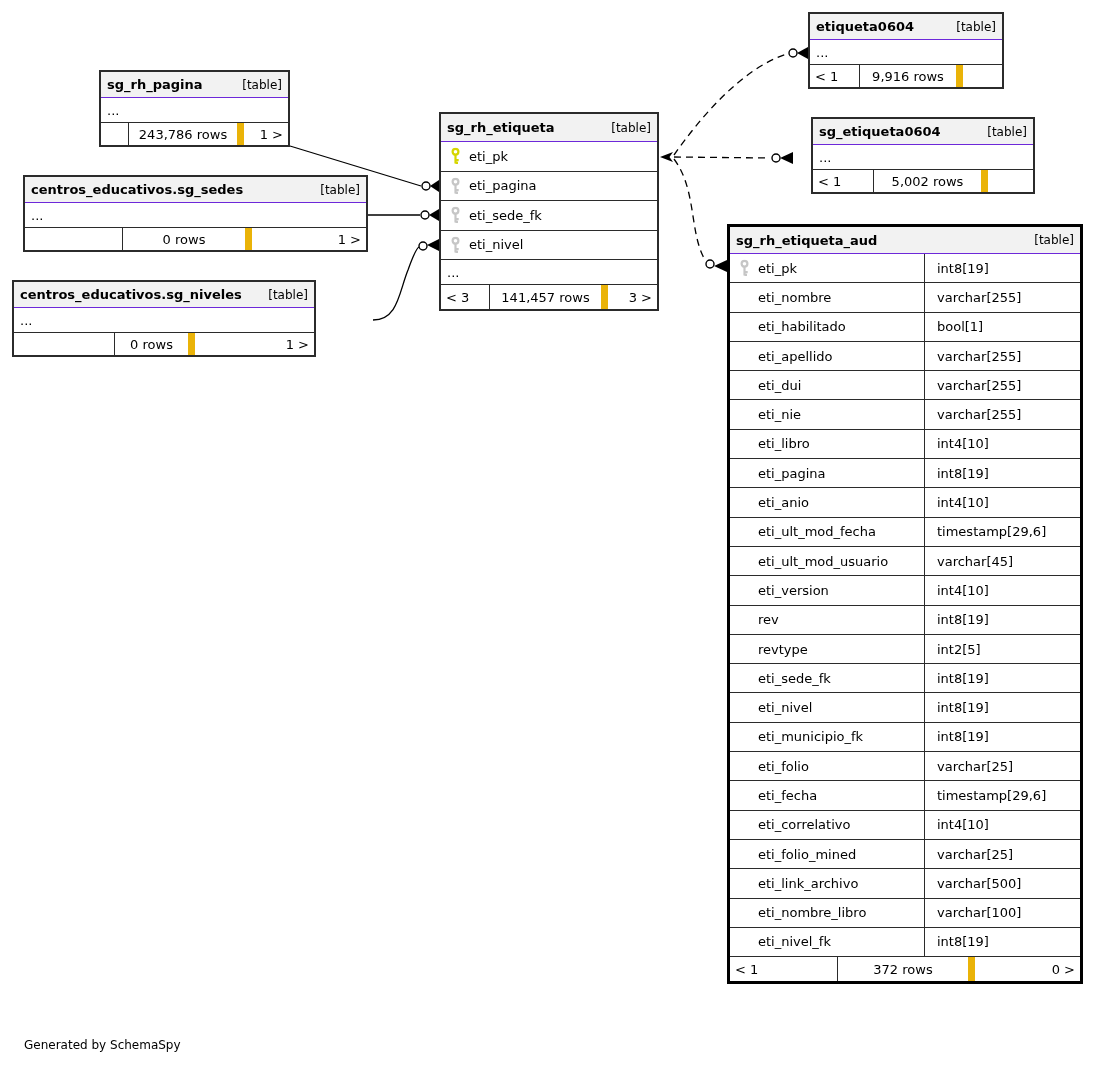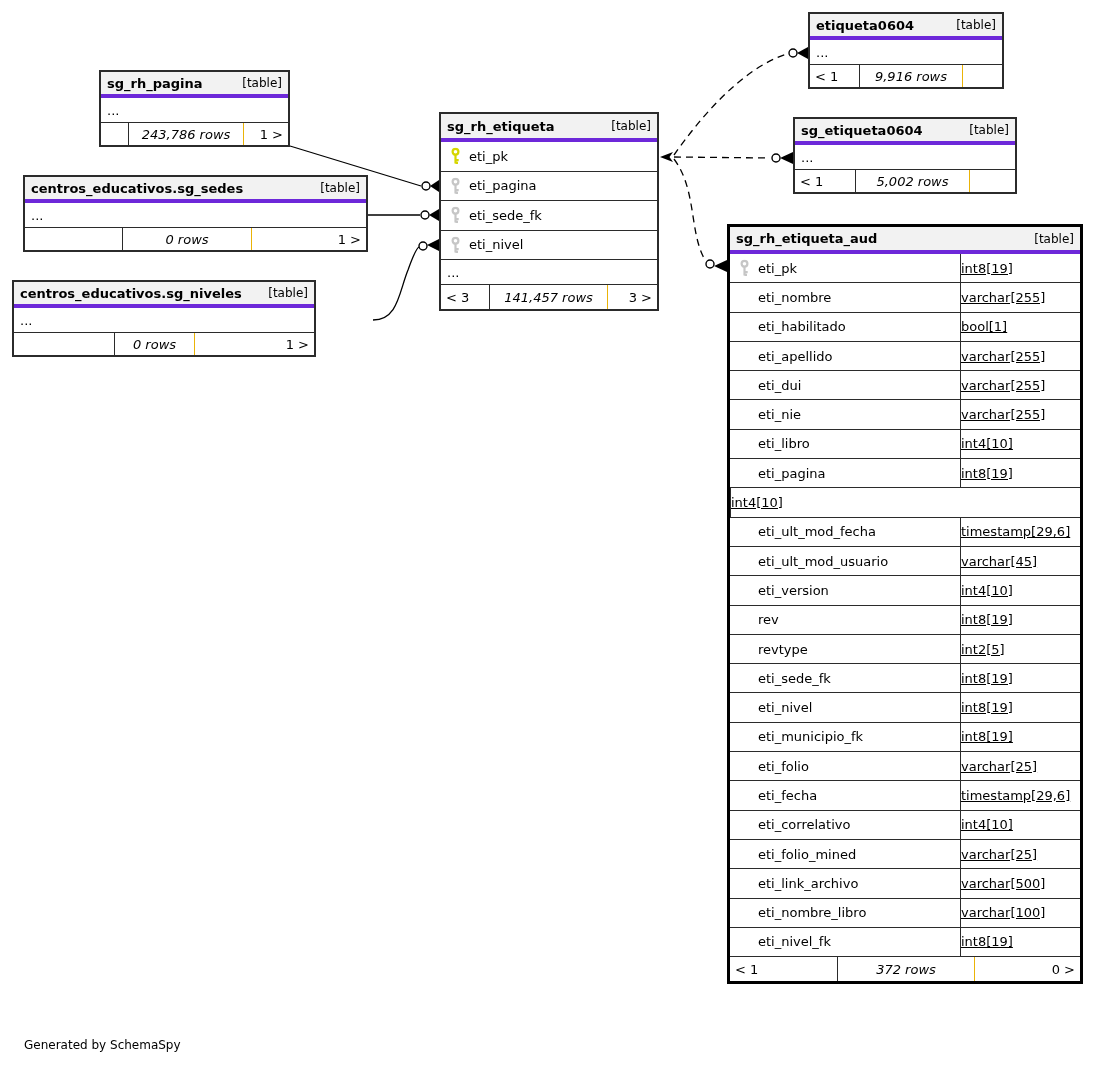--- a/index.html
+++ b/index.html
@@ -7,40 +7,40 @@
     position:relative;width:1100px;height:1068px;background:#ffffff;overflow:hidden;
     font-family:"DejaVu Sans","Liberation Sans",sans-serif;color:#000;
   }
   svg.rel{position:absolute;left:0;top:0;pointer-events:none;}
   .tablenode{
     position:absolute;background:#ffffff;border:2px solid #2b2b2b;
     box-sizing:border-box;font-size:13px;
   }
   .tablenode.emph{border:3px solid #000000;}
   .thead{
-    box-sizing:border-box;height:26px;background:#f2f2f2;border-bottom:4px solid #6d28d9;
+    box-sizing:border-box;height:26px;background:#f2f2f2;border-bottom:1px solid #6d28d9;
     display:flex;justify-content:space-between;align-items:center;padding:0 6px;cursor:pointer;
   }
   .ttitle{font-weight:bold;white-space:nowrap;}
   .ttag{font-size:12px;white-space:nowrap;margin-left:8px;}
   .trow{
     box-sizing:border-box;position:relative;display:flex;align-items:stretch;
     border-bottom:1px solid #2b2b2b;height:25px;background:#fff;
   }
   .cname{flex:1;display:flex;align-items:center;padding-left:28px;white-space:nowrap;overflow:hidden;}
   .trow.ellipsis .cname{padding-left:6px;}
   .ctype{
-    box-sizing:border-box;width:120px;border-left:1px solid #2b2b2b;
-    display:flex;align-items:center;padding-left:0;white-space:nowrap;text-decoration:underline;
+    box-sizing:border-box;width:156px;border-left:1px solid #2b2b2b;
+    display:flex;align-items:center;padding-left:12px;white-space:nowrap;
   }
   .keyicon{position:absolute;left:9px;top:50%;transform:translateY(-50%);line-height:0;}
   .tfoot{display:flex;align-items:stretch;box-sizing:border-box;height:22px;}
   .fc{box-sizing:border-box;display:flex;align-items:center;white-space:nowrap;}
   .fc.fl{padding-left:5px;border-right:1px solid #2b2b2b;}
-  .fc.fm{justify-content:center;border-right:1px solid #eab308;font-style:italic;}
+  .fc.fm{justify-content:center;border-right:7px solid #eab308;}
   .fc.fr{justify-content:flex-end;padding-right:5px;}
   
   .tablenode.keys .thead{height:28px;justify-content:space-between;}
   .tablenode.keys .trow{height:29.5px;}
   .tablenode.keys .trow.ellipsis{height:25px;}
   .tablenode.keys .tfoot{height:24px;}
   .tablenode.emph .thead{height:27px;}
   .tablenode.emph .trow{height:29.3px;}
   .tablenode.emph .tfoot{height:24px;}
   .credit{position:absolute;left:24px;top:1038px;font-size:12px;}
@@ -170,21 +170,21 @@
         </div>
         <div class="trow ellipsis">
           <span class="cname">...</span>
         </div>
         <div class="tfoot">
           <div class="fc fl" style="width: 50px;">&lt; 1</div>
           <div class="fc fm" style="flex: 1 1 0%;">9,916 rows</div>
           <div class="fc fr" style="width: 39px;"></div>
         </div>
       </div>
-      <div class="tablenode" style="left: 793px; top: 117px; width: 224px;">
+      <div class="tablenode" style="left: 811px; top: 117px; width: 224px;">
         <div class="thead">
           <span class="ttitle">sg_etiqueta0604</span>
           <span class="ttag">[table]</span>
         </div>
         <div class="trow ellipsis">
           <span class="cname">...</span>
         </div>
         <div class="tfoot">
           <div class="fc fl" style="width: 61px;">&lt; 1</div>
           <div class="fc fm" style="flex: 1 1 0%;">5,002 rows</div>
@@ -226,20 +226,21 @@
         </div>
         <div class="trow">
           <span class="cname">eti_libro</span>
           <span class="ctype">int4[10]</span>
         </div>
         <div class="trow">
           <span class="cname">eti_pagina</span>
           <span class="ctype">int8[19]</span>
         </div>
         <div class="trow">
+          <span class="cname">eti_anio</span>
           <span class="ctype">int4[10]</span>
         </div>
         <div class="trow">
           <span class="cname">eti_ult_mod_fecha</span>
           <span class="ctype">timestamp[29,6]</span>
         </div>
         <div class="trow">
           <span class="cname">eti_ult_mod_usuario</span>
           <span class="ctype">varchar[45]</span>
         </div>

